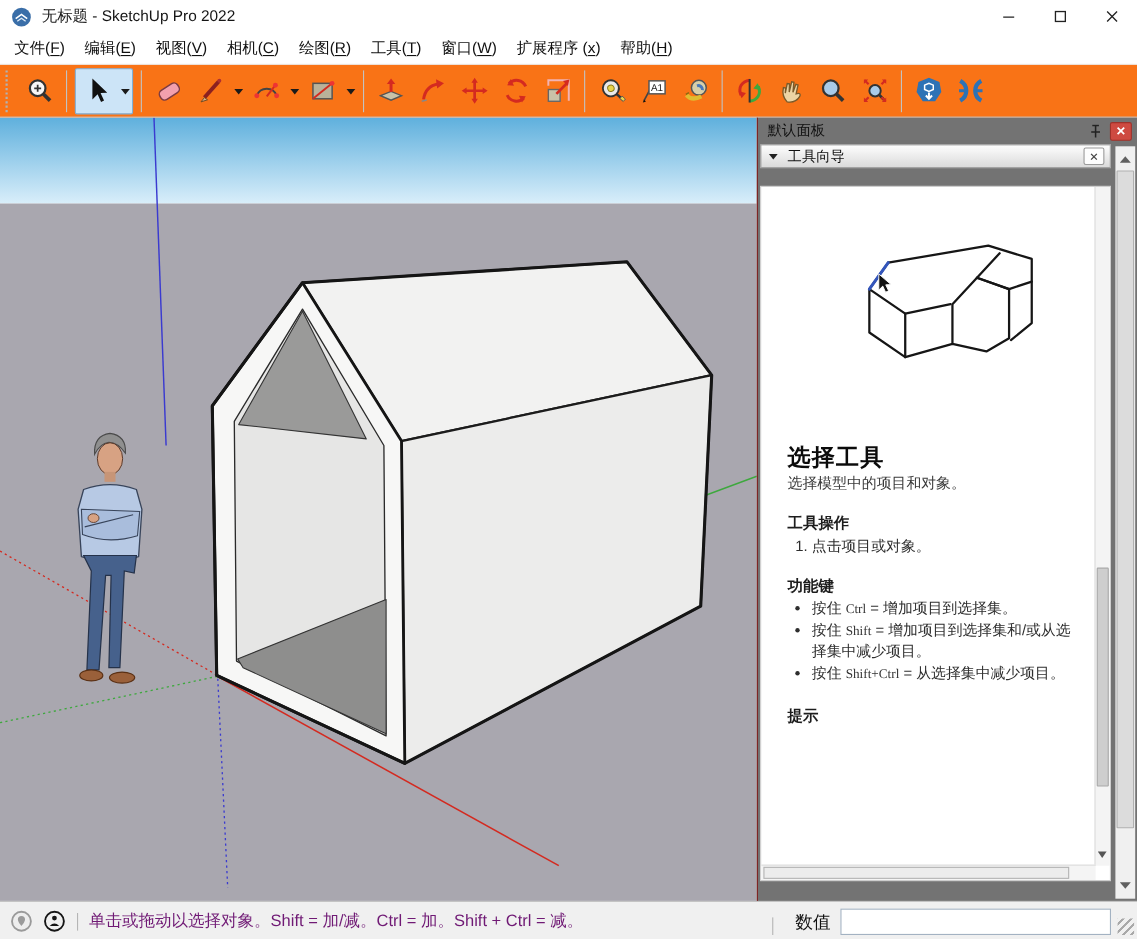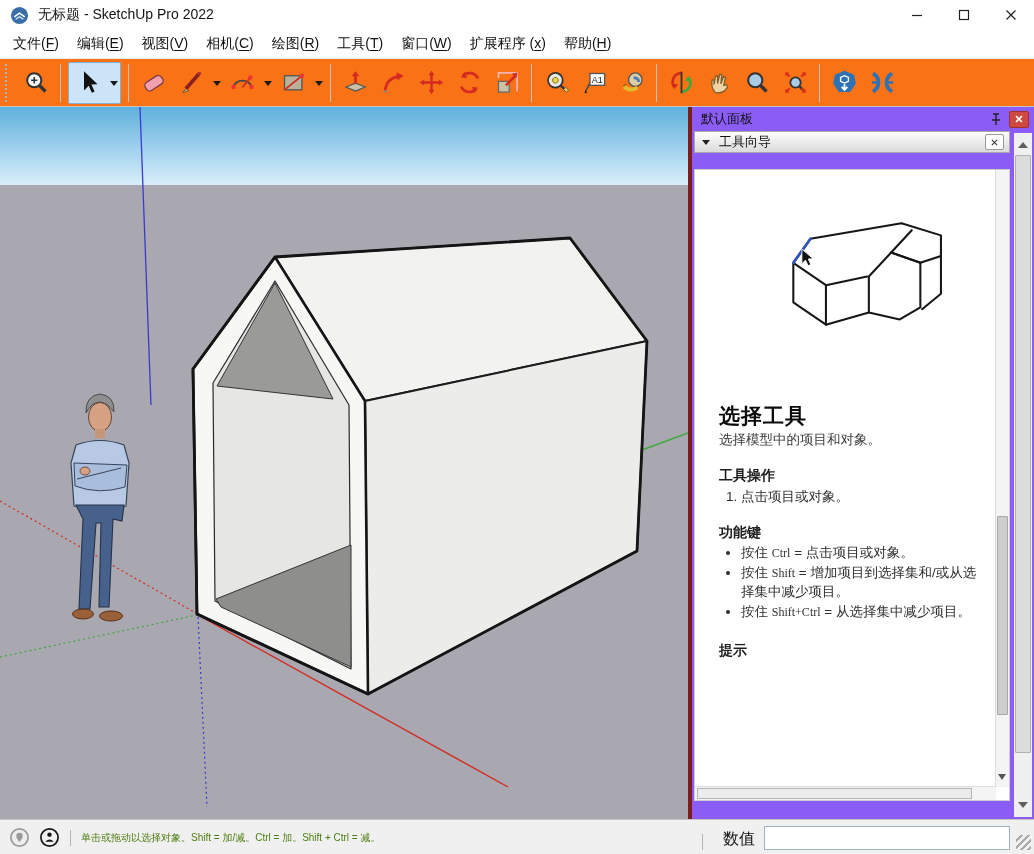--- a/index.html
+++ b/index.html
@@ -22,21 +22,21 @@
   .tbtn svg{width:27px;height:27px;}
   .caretbtn{width:13px;height:40px;display:flex;align-items:center;justify-content:center;flex:0 0 auto;}
   .caret{width:0;height:0;border:4px solid transparent;border-top:5px solid #1a1a1a;margin-top:6px;}
   .tsep{width:1px;height:38px;background:#c2c2c2;margin:0 5px;flex:0 0 auto;}
   .tool-active{display:flex;background:var(--select-highlight,#cce4f7);border:1px solid #7fb0d8;border-radius:2px;margin:0 2px;}
   
   .main{display:flex;height:712px;}
   .viewport{width:688px;height:712px;position:relative;flex:0 0 auto;}
   .viewport svg{display:block;}
   
-  .tray{width:346px;height:712px;background:#8b5cf6;border-left:4px solid #7f1d1d;position:relative;box-sizing:border-box;font-size:13px;}
+  .tray{width:346px;height:712px;background:#737373;border-left:1px solid #7f1d1d;position:relative;box-sizing:border-box;font-size:13px;}
   .tray-header{height:24px;display:flex;align-items:center;padding:0 5px 0 9px;color:#111;}
   .tray-title{font-size:13px;}
   .pinbtn{margin-left:auto;width:20px;height:18px;display:flex;align-items:center;justify-content:center;}
   .trayclose{width:18px;height:15px;background:var(--tray-close-red,#ce4a41);border:1px solid #9e322b;border-radius:2px;display:flex;align-items:center;justify-content:center;margin-left:3px;}
   .scenes-clip{height:15px;overflow:hidden;margin:0 24px 1px 2px;}
   .pbar{height:20px;background:linear-gradient(#fefefe,#dadada);border:1px solid #a9a9a9;display:flex;align-items:center;padding:0 5px;color:#111;}
   .scenes-clip .pbar{margin-top:-7px;}
   .tri{width:0;height:0;border:4px solid transparent;border-top:5px solid #222;margin:4px 9px 0 2px;}
   .px{margin-left:auto;width:17px;height:14px;background:#fdfdfd;border:1px solid #9a9a9a;border-radius:2px;display:flex;align-items:center;justify-content:center;}
   .instructor-body{position:absolute;left:2px;right:24px;top:62px;bottom:18px;background:#fff;border:1px solid #cdcdcd;overflow:hidden;}
@@ -57,21 +57,21 @@
   .ihthumb{position:absolute;top:1px;bottom:1px;left:2px;right:24px;background:#ececec;border:1px solid #b4b4b4;}
   
   .trayscroll{position:absolute;top:26px;right:2px;bottom:2px;width:18px;background:#f0f0f0;}
   .tsb-up{position:absolute;top:4px;left:4px;width:0;height:0;border:5px solid transparent;border-bottom:6px solid #606060;}
   .tsb-down{position:absolute;bottom:4px;left:4px;width:0;height:0;border:5px solid transparent;border-top:6px solid #606060;}
   .tsb-thumb{position:absolute;left:1px;right:1px;top:22px;bottom:64px;background:#dcdcdc;border:1px solid #b0b0b0;border-radius:1px;}
   
   .statusbar{height:36px;background:#f0f0f0;border-top:1px solid #c4c4c4;display:flex;align-items:center;box-sizing:border-box;}
   .sicon{width:21px;height:21px;margin-left:9px;flex:0 0 auto;}
   .ssep{width:1px;height:16px;background:#b5b5b5;margin:0 10px;flex:0 0 auto;}
-  .smsg{font-size:10px;color:#4d7c0f;white-space:nowrap;}
+  .smsg{font-size:15px;color:#701a75;white-space:nowrap;}
   .meas{margin-left:auto;display:flex;align-items:flex-end;}
   .meas-label{font-size:16px;color:#111;margin:0 9px 0 10px;}
   .meas-input{width:236px;height:22px;border:1px solid #a3b2c2;background:#fff;font-size:13px;padding:0 4px;outline:none;}
   .rgrip{width:15px;height:15px;margin:8px 3px 0 6px;background:repeating-linear-gradient(135deg,transparent 0 3px,#a9a9a9 3px 5px);flex:0 0 auto;}
 </style>
 </head>
 <body>
 
 <div class="titlebar">
   <svg class="logo" viewBox="0 0 20 20">
@@ -381,21 +381,21 @@
       </svg>
 
       <div class="tool-title">选择工具</div>
       <div class="tool-desc">选择模型中的项目和对象。</div>
 
       <div class="ih">工具操作</div>
       <div class="istep">1. 点击项目或对象。</div>
 
       <div class="ih">功能键</div>
       <ul class="ilist">
-        <li><span>按住 </span><span class="mono">Ctrl</span><span> = 点击项目或对象。</span></li>
+        <li><span>按住 </span><span class="mono">Ctrl</span><span> = 增加项目到选择集。</span></li>
         <li><span>按住 </span><span class="mono">Shift</span><span> = 增加项目到选择集和/或从选择集中减少项目。</span></li>
         <li><span>按住 </span><span class="mono">Shift+Ctrl</span><span> = 从选择集中减少项目。</span></li>
       </ul>
 
       <div class="ih" style="margin-top:20px;">提示</div>
 
       <div class="ivscroll">
         <div class="ivthumb"></div>
         <div class="ivdown"></div>
       </div>

